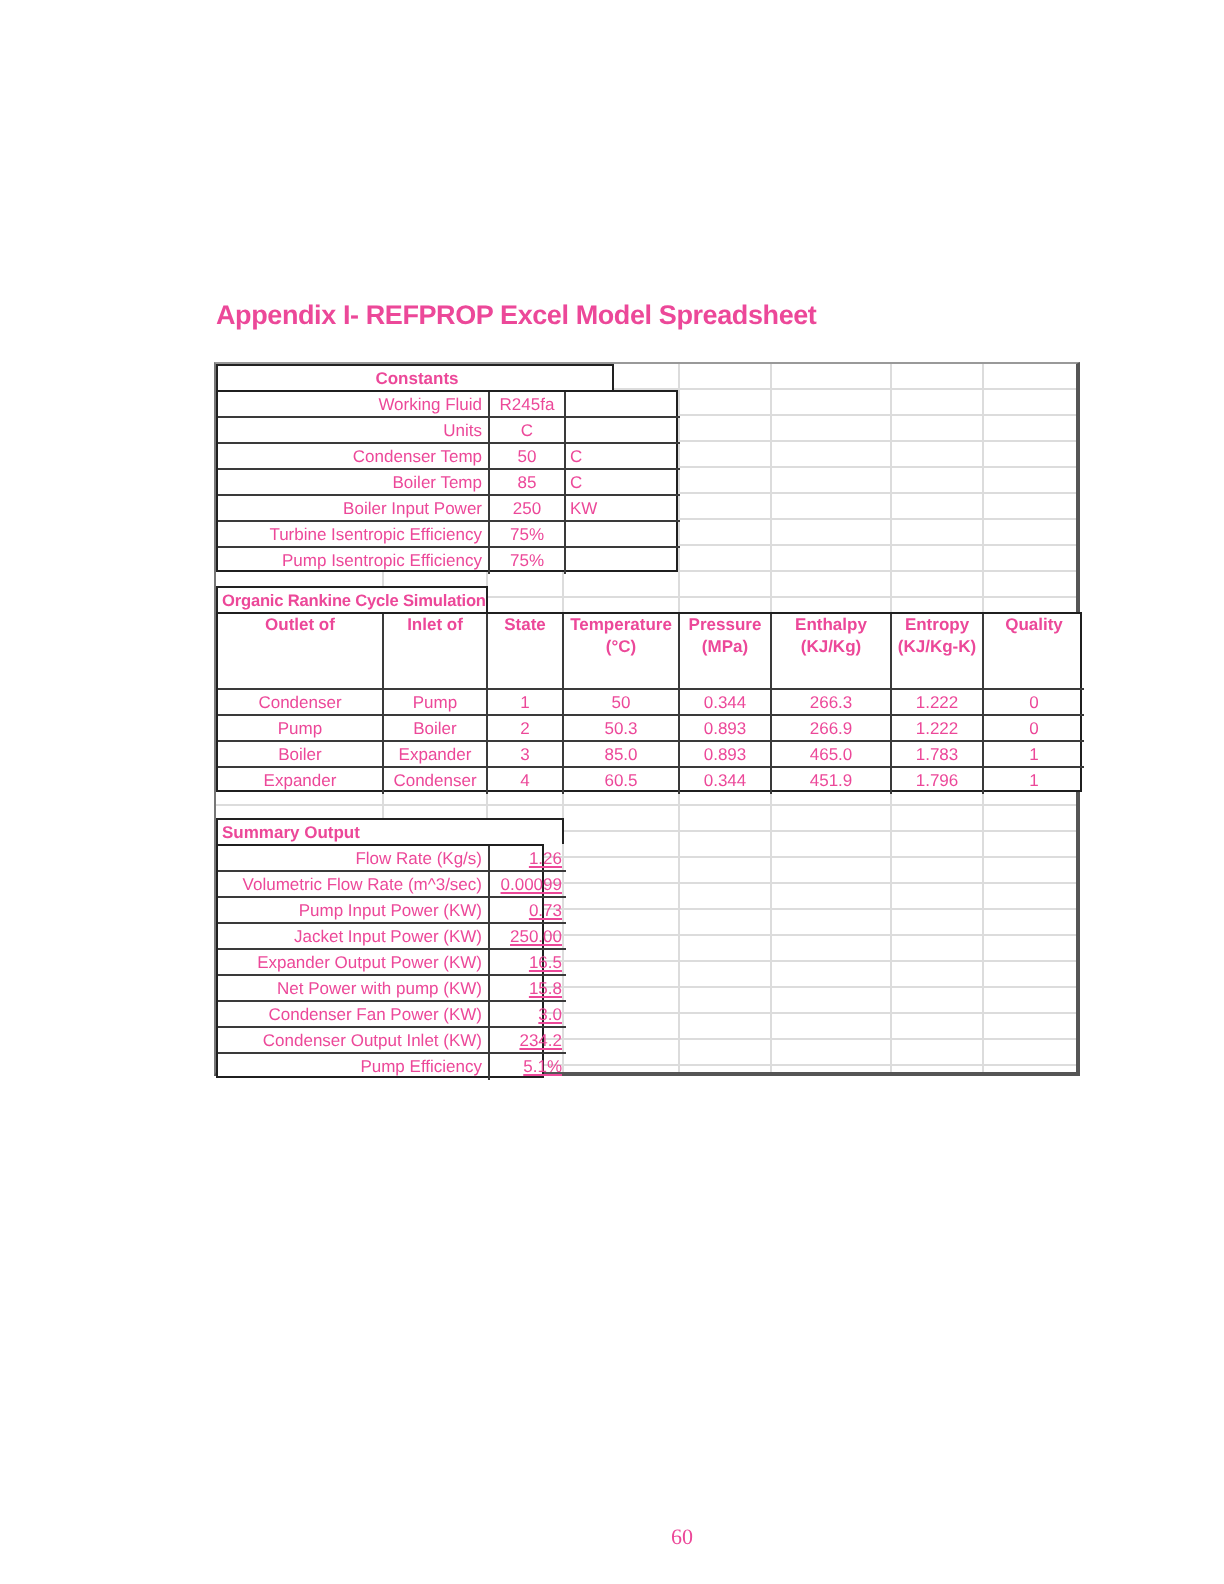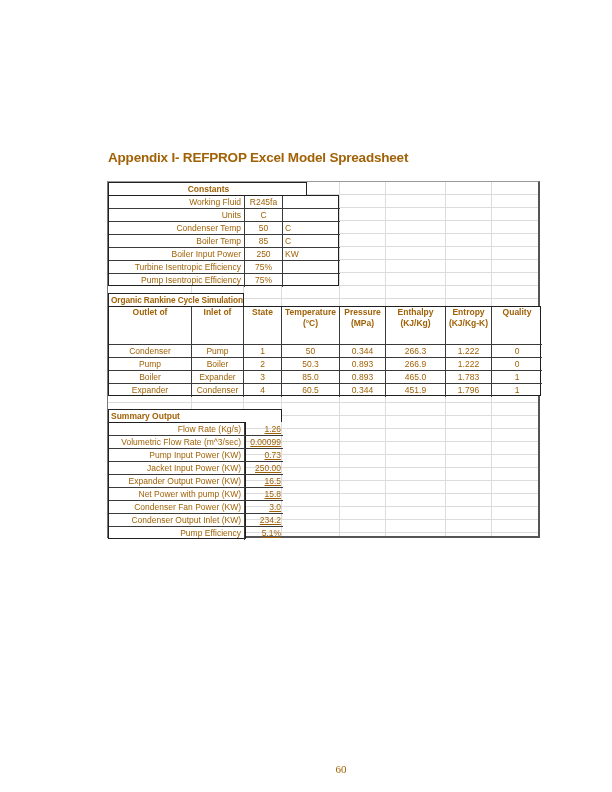--- a/index.html
+++ b/index.html
@@ -3,21 +3,21 @@
 <meta charset="utf-8">
 <style>
   * { box-sizing: border-box; margin: 0; padding: 0; }
   html, body { background: #ffffff; }
   .page {
     position: relative;
     width: 612px;
     height: 792px;
     background: #ffffff;
     font-family: "Liberation Sans", sans-serif;
-    color: #a16207;
+    color: #ec4899;
     overflow: hidden;
   }
   .doc-title {
     position: absolute;
     left: 108px;
     top: 150px;
     font-size: 13.5px;
     font-weight: bold;
     letter-spacing: -0.2px;
     white-space: nowrap;
@@ -88,21 +88,21 @@
     grid-template-rows: 38px 13px 13px 13px 13px; }
   #sim-table .hdr {
     flex-direction: column;
     align-items: center;
     font-weight: bold;
     padding-bottom: 1px;
     line-height: 11px;
   }
   
   #summary-title { left: 0; top: 227px; width: 174px; height: 13px; }
-  #summary-table { left: 0; top: 240px; width: 138px; height: 117px;
+  #summary-table { left: 0; top: 240px; width: 164px; height: 117px;
     grid-template-columns: 136px 38px; grid-auto-rows: 13px; }
   .page-number {
     position: absolute;
     left: 108px;
     top: 763px;
     width: 466px;
     text-align: center;
     font-size: 11px;
     font-family: Liberation Serif, serif;
   }

